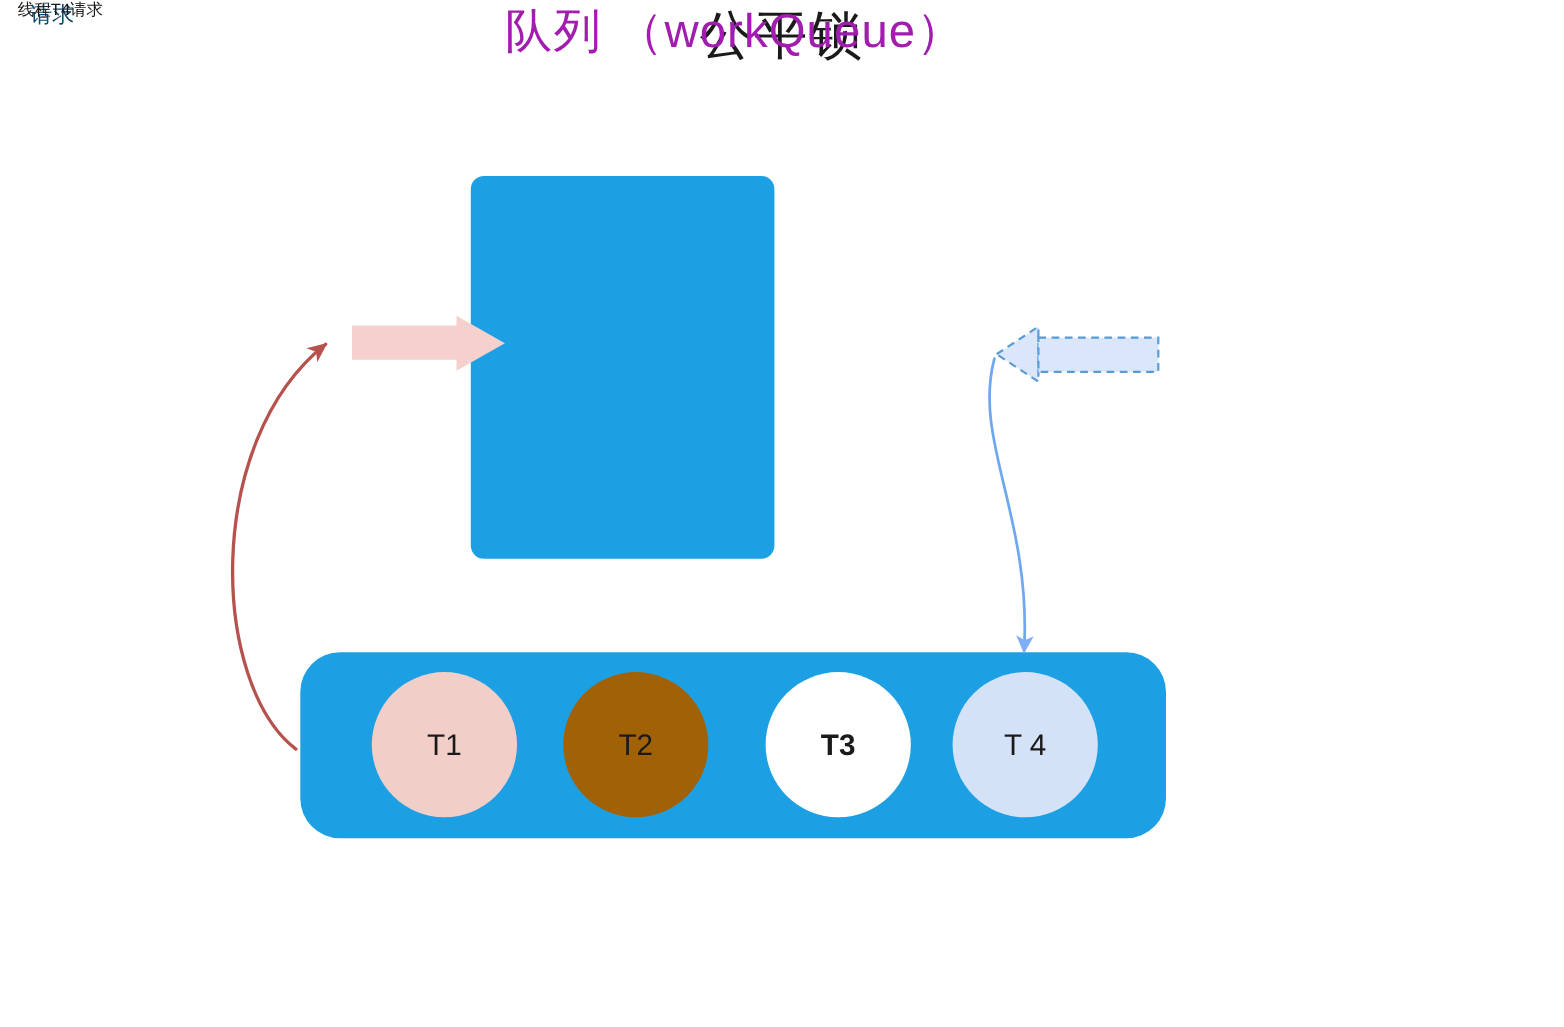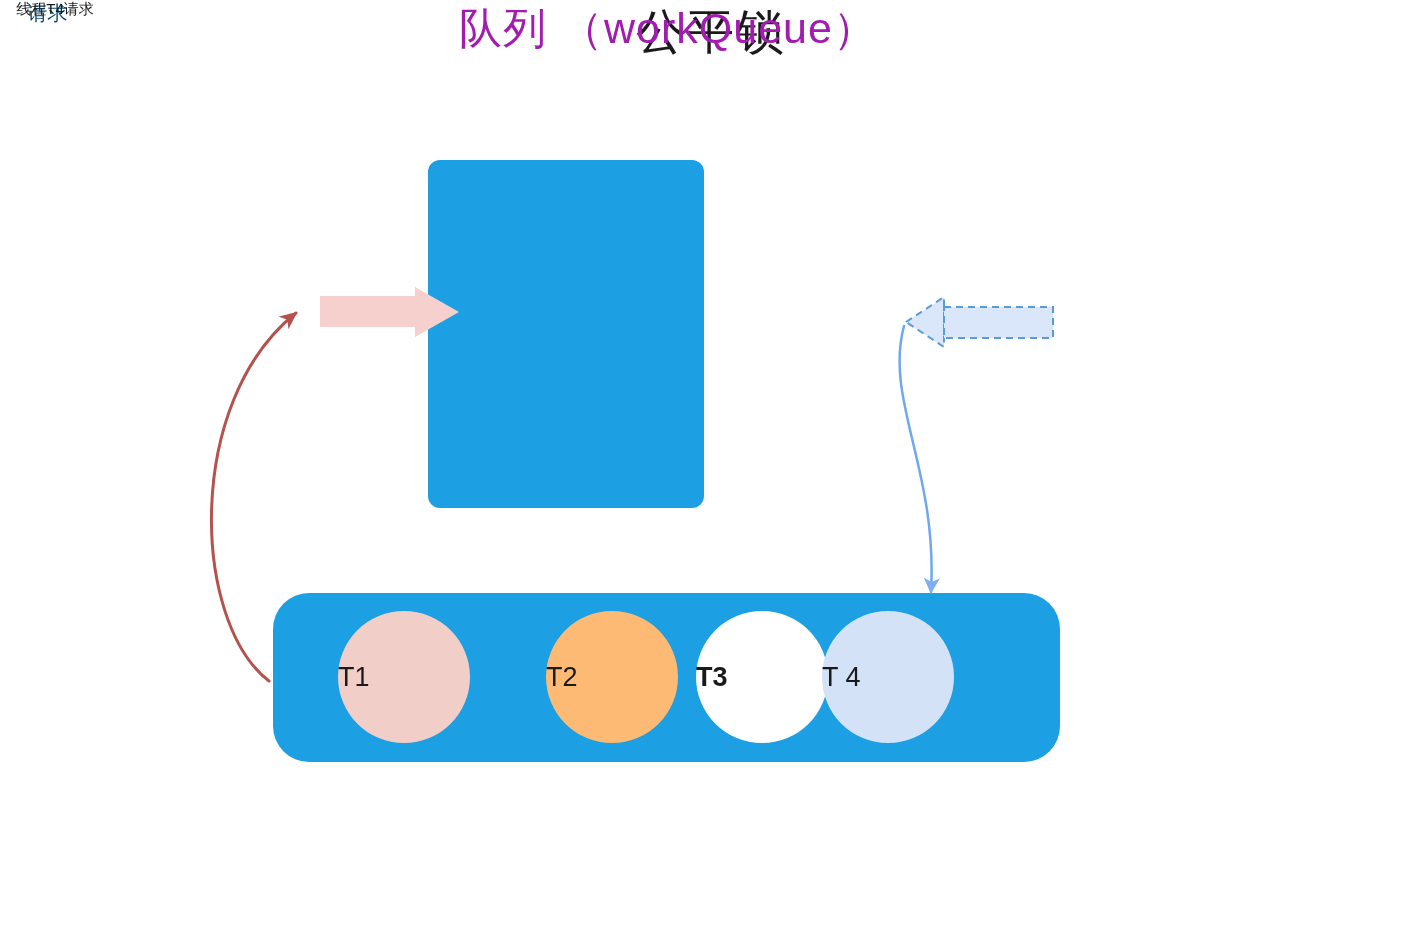--- a/index.html
+++ b/index.html
@@ -55,27 +55,28 @@
     width: 787px; height: 169px;
     background: #1CA0E3;
     border-radius: 36px;
   }
   .thread-circle {
     top: 611px;
     width: 132px; height: 132px;
     border-radius: 50%;
     display: flex;
     align-items: center;
+    justify-content: center;
     font-size: 27px;
     color: #1a1a1a;
   }
   .circle-t1 { left: 338px; background: #F2CEC9; }
-  .circle-t2 { left: 546px; background: #fdba74; }
+  .circle-t2 { left: 512px; background: #a16207; }
   .circle-t3 { left: 696px; background: #ffffff; font-weight: bold; }
-  .circle-t4 { left: 822px; background: #D4E2F7; }
+  .circle-t4 { left: 866px; background: #D4E2F7; }
 
   
   .queue-caption {
     left: 0; top: 820px; width: 1336px;
     text-align: center;
     font-size: 43px;
     color: #a21caf;
     letter-spacing: 1px;
   }
 

